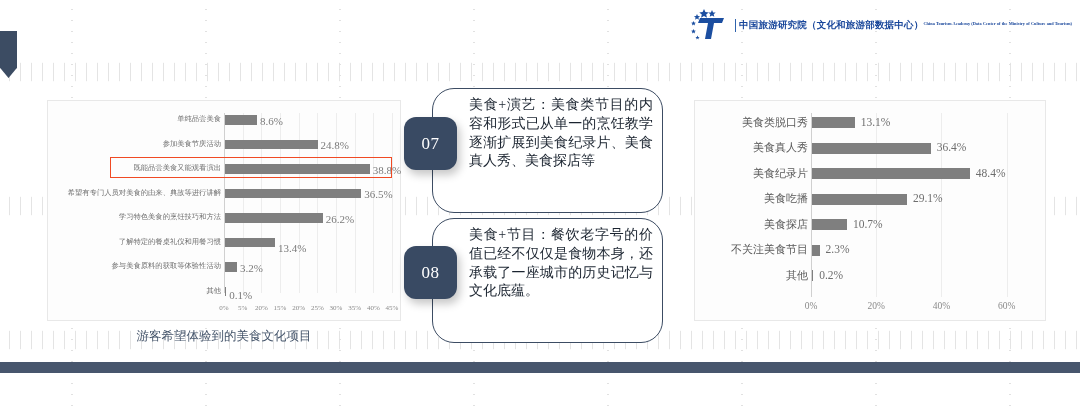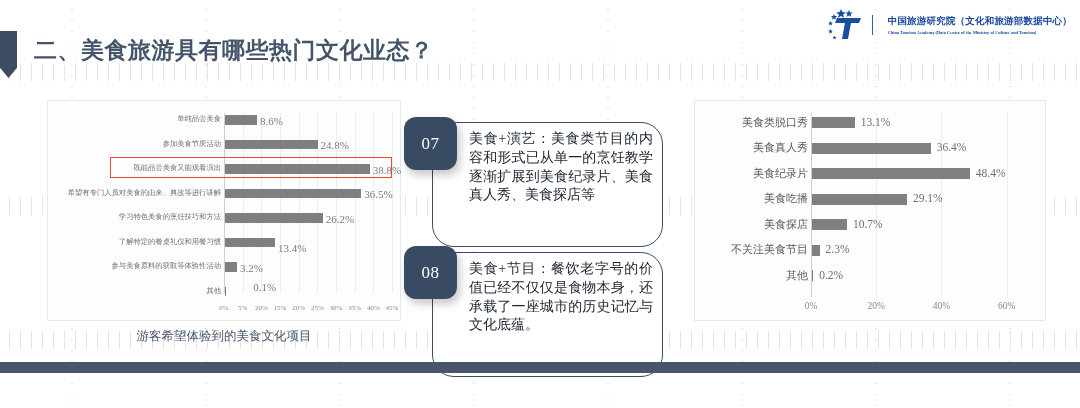--- a/index.html
+++ b/index.html
@@ -36,21 +36,21 @@
   }
   #page-title {
     position: absolute; left: 34px; top: 35px;
     font-size: 23px; font-weight: 700; color: #44546a;
     letter-spacing: .5px; white-space: nowrap;
   }
 
   
   #brand { position: absolute; right: 8px; top: 8px; display: flex; align-items: center; gap: 5px; }
   #brand-mark { width: 42px; height: 34px; flex: none; }
-  #brand-text { display: flex; flex-direction: column; justify-content: center; border-left: 1px solid #2f63ad; padding-left: 15px; }
+  #brand-text { display: flex; flex-direction: row; justify-content: center; border-left: 1px solid #2f63ad; padding-left: 3px; }
   #brand-cn { font-size: 9.5px; color: #17459a; font-weight: 700; letter-spacing: .2px; white-space: nowrap; }
   #brand-en { font-size: 4.3px; color: #17459a; font-weight: 700; letter-spacing: .05px; white-space: nowrap; margin-top: 2px; }
 
   
   .panel {
     position: absolute;
     background: #fdfdfd;
     border: 1px solid #e8e8e8;
   }
   #panel-left  { left: 47px;  top: 100px; width: 354px; height: 221px; }
@@ -94,21 +94,20 @@
     border: 1.4px solid #f04a24;
     pointer-events: none;
   }
 
   
   .callout {
     position: absolute;
     border: 1.6px solid #3c4c63;
     border-radius: 22px;
     background: #ffffff;
-    margin-top: 34px;
   }
   #callout-07 { left: 432px; top: 88px;  width: 231px; height: 125px; }
   #callout-08 { left: 432px; top: 218px; width: 231px; height: 125px; }
   .callout-text {
     position: absolute; left: 36px; right: 9px; top: 7px;
     font-size: 14px; line-height: 1.34; color: #1b2430;
     font-family: "Liberation Serif", serif;
     text-align: justify;
   }
   .badge {
@@ -132,21 +131,20 @@
   }
 </style>
 </head>
 <body>
 
 <div id="guide-dots"></div>
 
 <div id="slide">
 
   <div id="title-marker"></div>
-  <div id="page-title">二、美食旅游具有哪些热门文化业态？</div>
 
   <div id="brand">
     <svg id="brand-mark" viewBox="0 0 42 34">
       <g fill="#1b4ea0">
         <polygon points="16,1 17.4,4.1 20.7,4.4 18.2,6.6 19,9.8 16,8.1 13,9.8 13.8,6.6 11.3,4.4 14.6,4.1"></polygon>
         <polygon points="24,2 25.1,4.4 27.7,4.6 25.7,6.3 26.3,8.8 24,7.5 21.7,8.8 22.3,6.3 20.3,4.6 22.9,4.4"></polygon>
         <polygon points="9,6 9.9,8 12.1,8.2 10.4,9.6 10.9,11.8 9,10.6 7.1,11.8 7.6,9.6 5.9,8.2 8.1,8"></polygon>
         <polygon points="5.5,13 6.2,14.6 7.9,14.7 6.6,15.8 7,17.5 5.5,16.6 4,17.5 4.4,15.8 3.1,14.7 4.8,14.6"></polygon>
         <polygon points="5.5,21 6.2,22.6 7.9,22.7 6.6,23.8 7,25.5 5.5,24.6 4,25.5 4.4,23.8 3.1,22.7 4.8,22.6"></polygon>
         <polygon points="9.5,27.5 10.1,28.9 11.6,29 10.4,29.9 10.8,31.4 9.5,30.6 8.2,31.4 8.6,29.9 7.4,29 8.9,28.9"></polygon>
@@ -187,21 +185,21 @@
         <div class="bar" style="left: 177px; top: 112px; width: 97.8133px; height: 9.5px; background: rgb(127, 127, 127);"></div>
         <div class="barval" style="left: 277.813px; top: 111.75px;">26.2%</div>
         <div class="rowlabel" style="top: 136.75px; left: 2px; width: 171px;">了解特定的餐桌礼仪和用餐习惯</div>
         <div class="bar" style="left: 177px; top: 136.5px; width: 50.0267px; height: 9.5px; background: rgb(127, 127, 127);"></div>
         <div class="barval" style="left: 230.027px; top: 141px;">13.4%</div>
         <div class="rowlabel" style="top: 161.25px; left: 2px; width: 171px;">参与美食原料的获取等体验性活动</div>
         <div class="bar" style="left: 177px; top: 161px; width: 11.9467px; height: 9.5px; background: rgb(127, 127, 127);"></div>
         <div class="barval" style="left: 191.947px; top: 160.75px;">3.2%</div>
         <div class="rowlabel" style="top: 185.75px; left: 2px; width: 171px;">其他</div>
         <div class="bar" style="left: 177px; top: 185.5px; width: 1.2px; height: 9.5px; background: rgb(127, 127, 127);"></div>
-        <div class="barval" style="left: 181.2px; top: 180px; margin-left: 24px;">0.1%</div>
+        <div class="barval" style="left: 181.2px; top: 188px;">0.1%</div>
         <div class="tick" style="left: 162px; width: 28px; top: 203px;">0%</div>
         <div class="tick" style="left: 180.667px; width: 28px; top: 203px;">5%</div>
         <div class="tick" style="left: 199.333px; width: 28px; top: 203px;">20%</div>
         <div class="tick" style="left: 218px; width: 28px; top: 203px;">15%</div>
         <div class="tick" style="left: 236.667px; width: 28px; top: 203px;">20%</div>
         <div class="tick" style="left: 255.333px; width: 28px; top: 203px;">25%</div>
         <div class="tick" style="left: 274px; width: 28px; top: 203px;">30%</div>
         <div class="tick" style="left: 292.667px; width: 28px; top: 203px;">35%</div>
         <div class="tick" style="left: 311.333px; width: 28px; top: 203px;">40%</div>
         <div class="tick" style="left: 330px; width: 28px; top: 203px;">45%</div>

